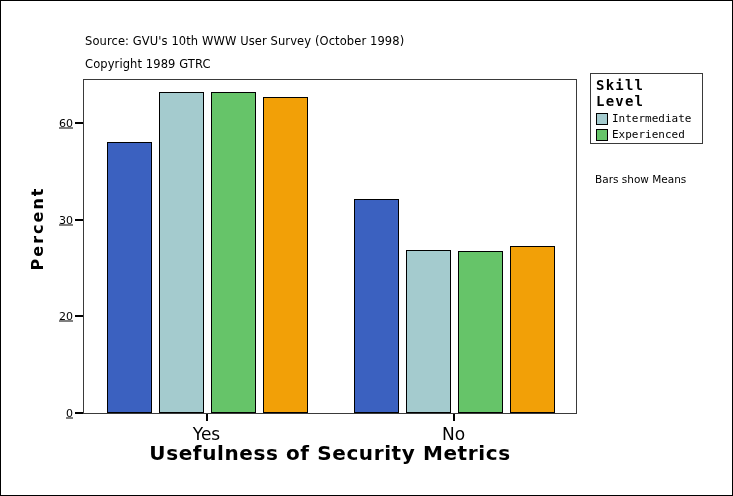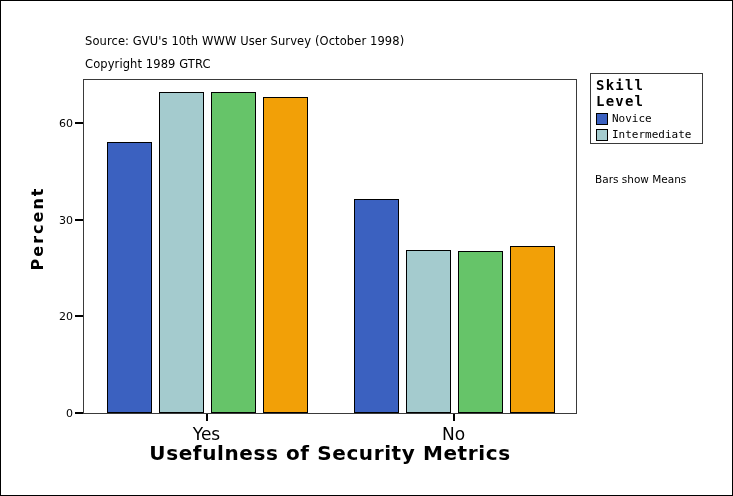--- a/index.html
+++ b/index.html
@@ -50,20 +50,21 @@
 
   
   .ytick-label {
     position: absolute;
     right: 0;
     font-size: 11px;
     color: #000000;
     text-align: center;
     transform: translateY(-50%);
     white-space: nowrap;
+    text-decoration: underline;
   }
   #y-labels {
     position: absolute;
     left: 40px;
     top: 78px;
     width: 32px;
     height: 335px;
   }
   .ytick-mark {
     position: absolute;
@@ -214,24 +215,24 @@
   <div id="x-labels">
       <div class="xtick-label" style="left: 205.5px;">Yes</div>
       <div class="xtick-label" style="left: 452.5px;">No</div>
     </div>
   <div id="x-axis-title">Usefulness of Security Metrics</div>
 
   <div id="legend">
     <div id="legend-title">Skill Level</div>
     <div id="legend-items">
         <div class="legend-row">
-          <span class="legend-swatch" style="background: rgb(59, 97, 192);"></span>
-          <span class="legend-label">Novice</span>
+          <span class="legend-swatch" style="background: rgb(164, 203, 206);"></span>
+          <span class="legend-label">Intermediate</span>
         </div>
         <div class="legend-row">
-          <span class="legend-swatch" style="background: rgb(164, 203, 206);"></span>
-          <span class="legend-label">Intermediate</span>
+          <span class="legend-swatch" style="background: rgb(102, 196, 105);"></span>
+          <span class="legend-label">Experienced</span>
         </div>
       </div>
   </div>
   <div id="legend-note">Bars show Means</div>
 
 </div>
 
 </body></html>

